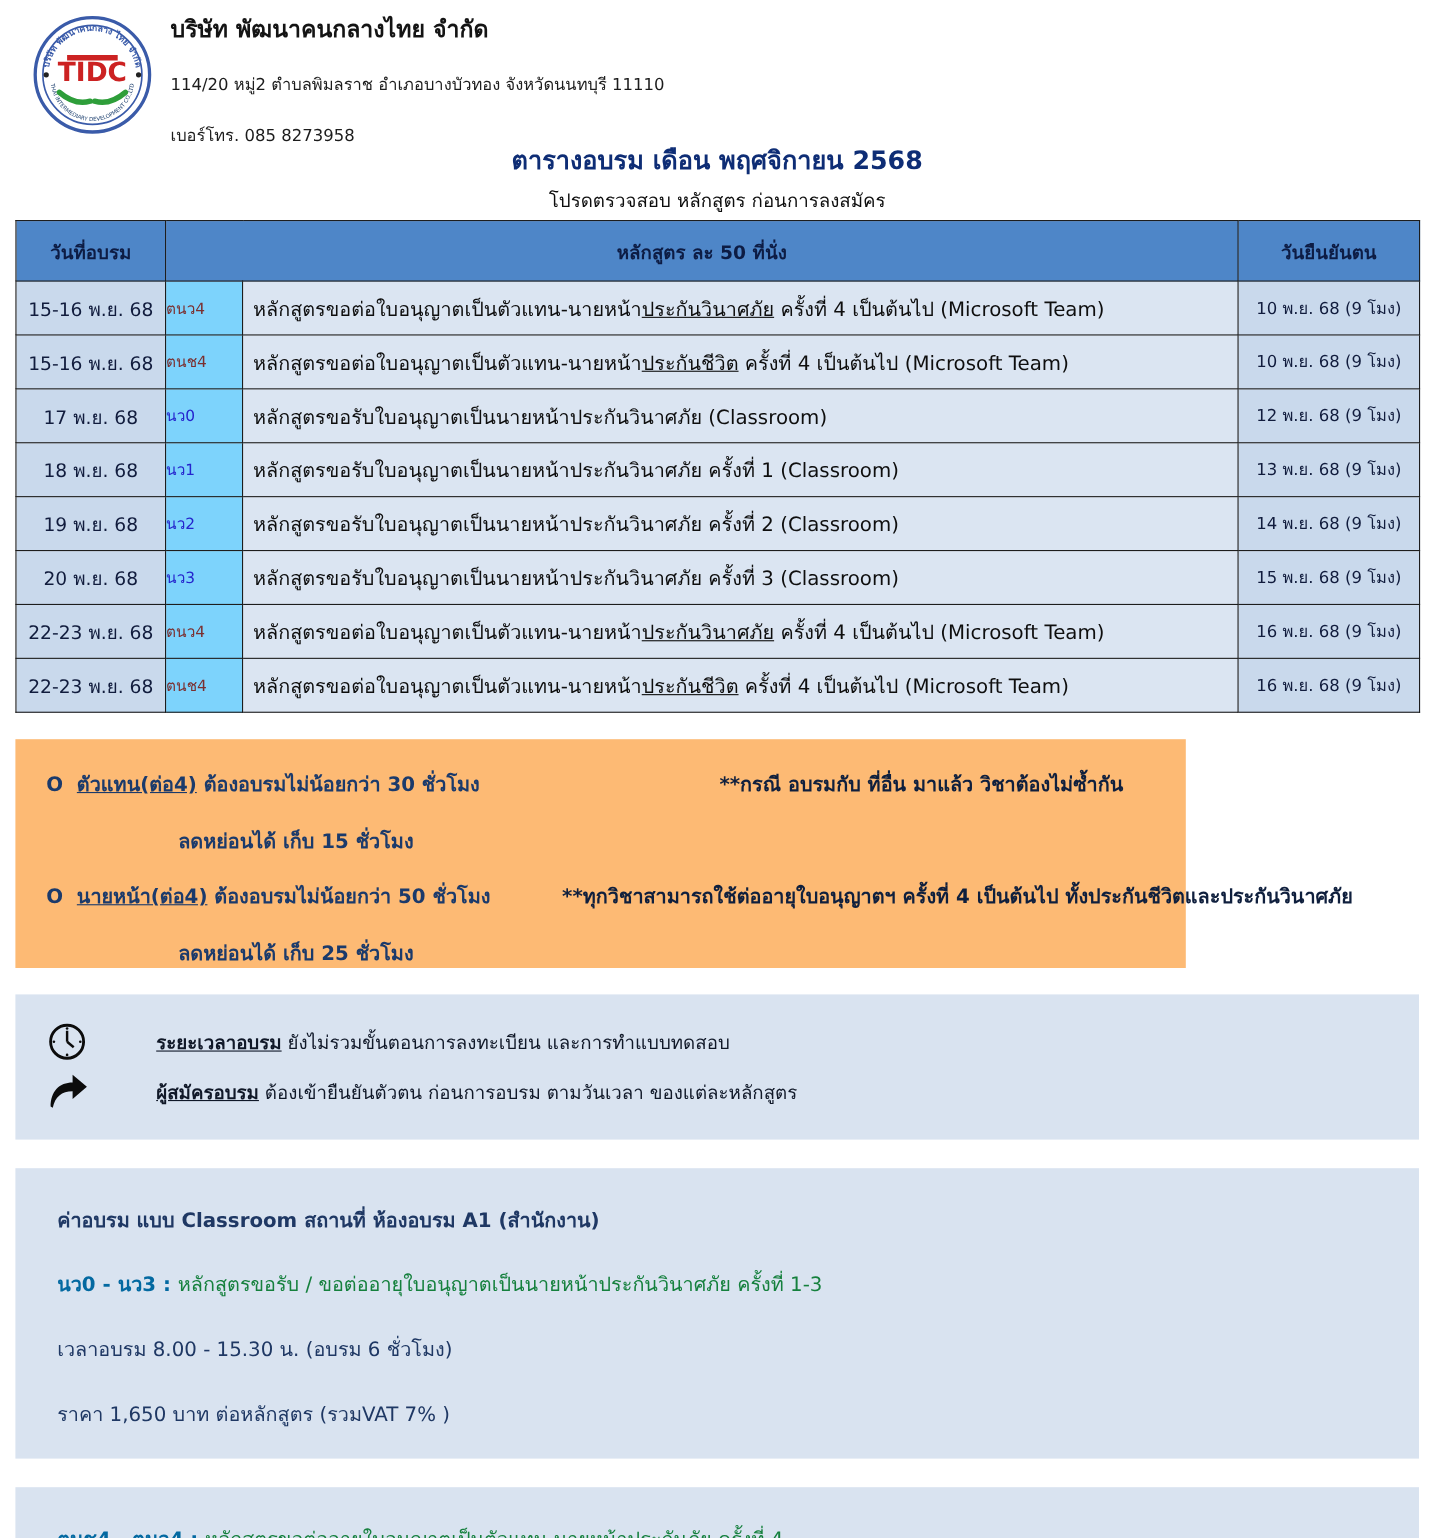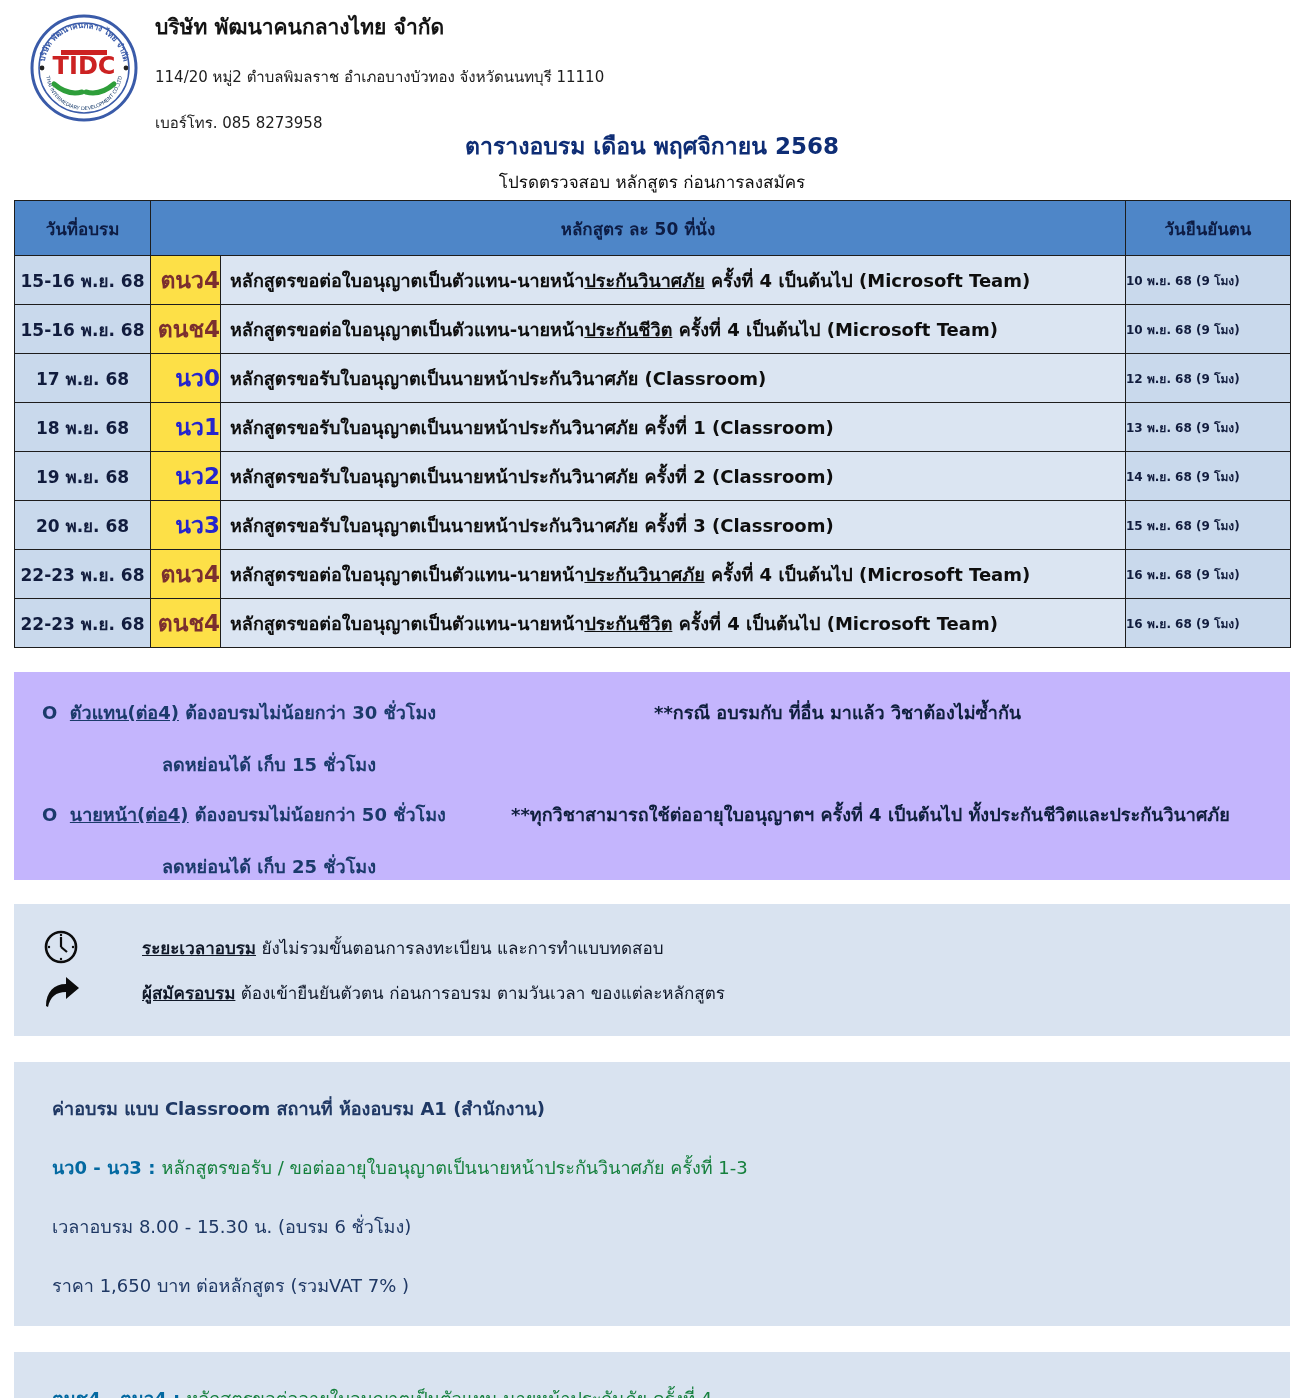--- a/index.html
+++ b/index.html
@@ -20,30 +20,30 @@
     font-size:23px; font-weight:bold; color:#0e2d75; }
   .doc-subtitle { position:absolute; left:0; top:168px; width:100%; text-align:center;
     font-size:17px; color:#0d0d0d; }
 
   
   table.sched { border-collapse:collapse; margin-left:14px; width:1276px; table-layout:fixed; }
   table.sched col.c1{width:136px} table.sched col.c2{width:70px}
   table.sched col.c3{width:905px} table.sched col.c4{width:165px}
   table.sched th, table.sched td { border:1.5px solid #1d1d1d; }
   table.sched th { background:#4e86c8; color:#0d1c44; font-weight:bold; height:55px; font-size:17px; }
-  table.sched td { height:49px; font-weight:bold; }
+  table.sched td { height:49px; font-weight:normal; }
   td.cdate { background:#c9d9ec; text-align:center; color:#111c3d; font-size:17px; }
-  td.ccode { background:#fde047; text-align:right; font-size:23px; }
+  td.ccode { background:#7dd3fc; text-align:left; font-size:14px; }
   td.ccourse { background:#dbe5f2; text-align:left; padding-left:9px; color:#0e0e0e; font-size:18px; }
-  td.cconfirm { background:#c9d9ec; color:#111c3d; font-size:12px; }
+  td.cconfirm { background:#c9d9ec; text-align:center; color:#111c3d; font-size:15px; }
   .u { text-decoration:underline; }
 
   
-  .notes-box { position:relative; margin:24px 14px 0 14px; width:1276px; height:208px;
-    background:#c4b5fd; font-weight:bold; font-size:18px; color:#1b3a6b; }
+  .notes-box { position:relative; margin:24px 14px 0 14px; width:1064px; height:208px;
+    background:#fdba74; font-weight:bold; font-size:18px; color:#1b3a6b; }
   .notes-box .nline { position:absolute; white-space:nowrap; }
   .notes-box .nnote { color:#0f1f3d; }
   .nb1 { left:28px;  top:26px; }
   .nn1 { left:640px; top:26px; }
   .nb2 { left:148px; top:78px; }
   .nb3 { left:28px;  top:128px; }
   .nn3 { left:497px; top:128px; }
   .nb4 { left:148px; top:180px; }
 
   

